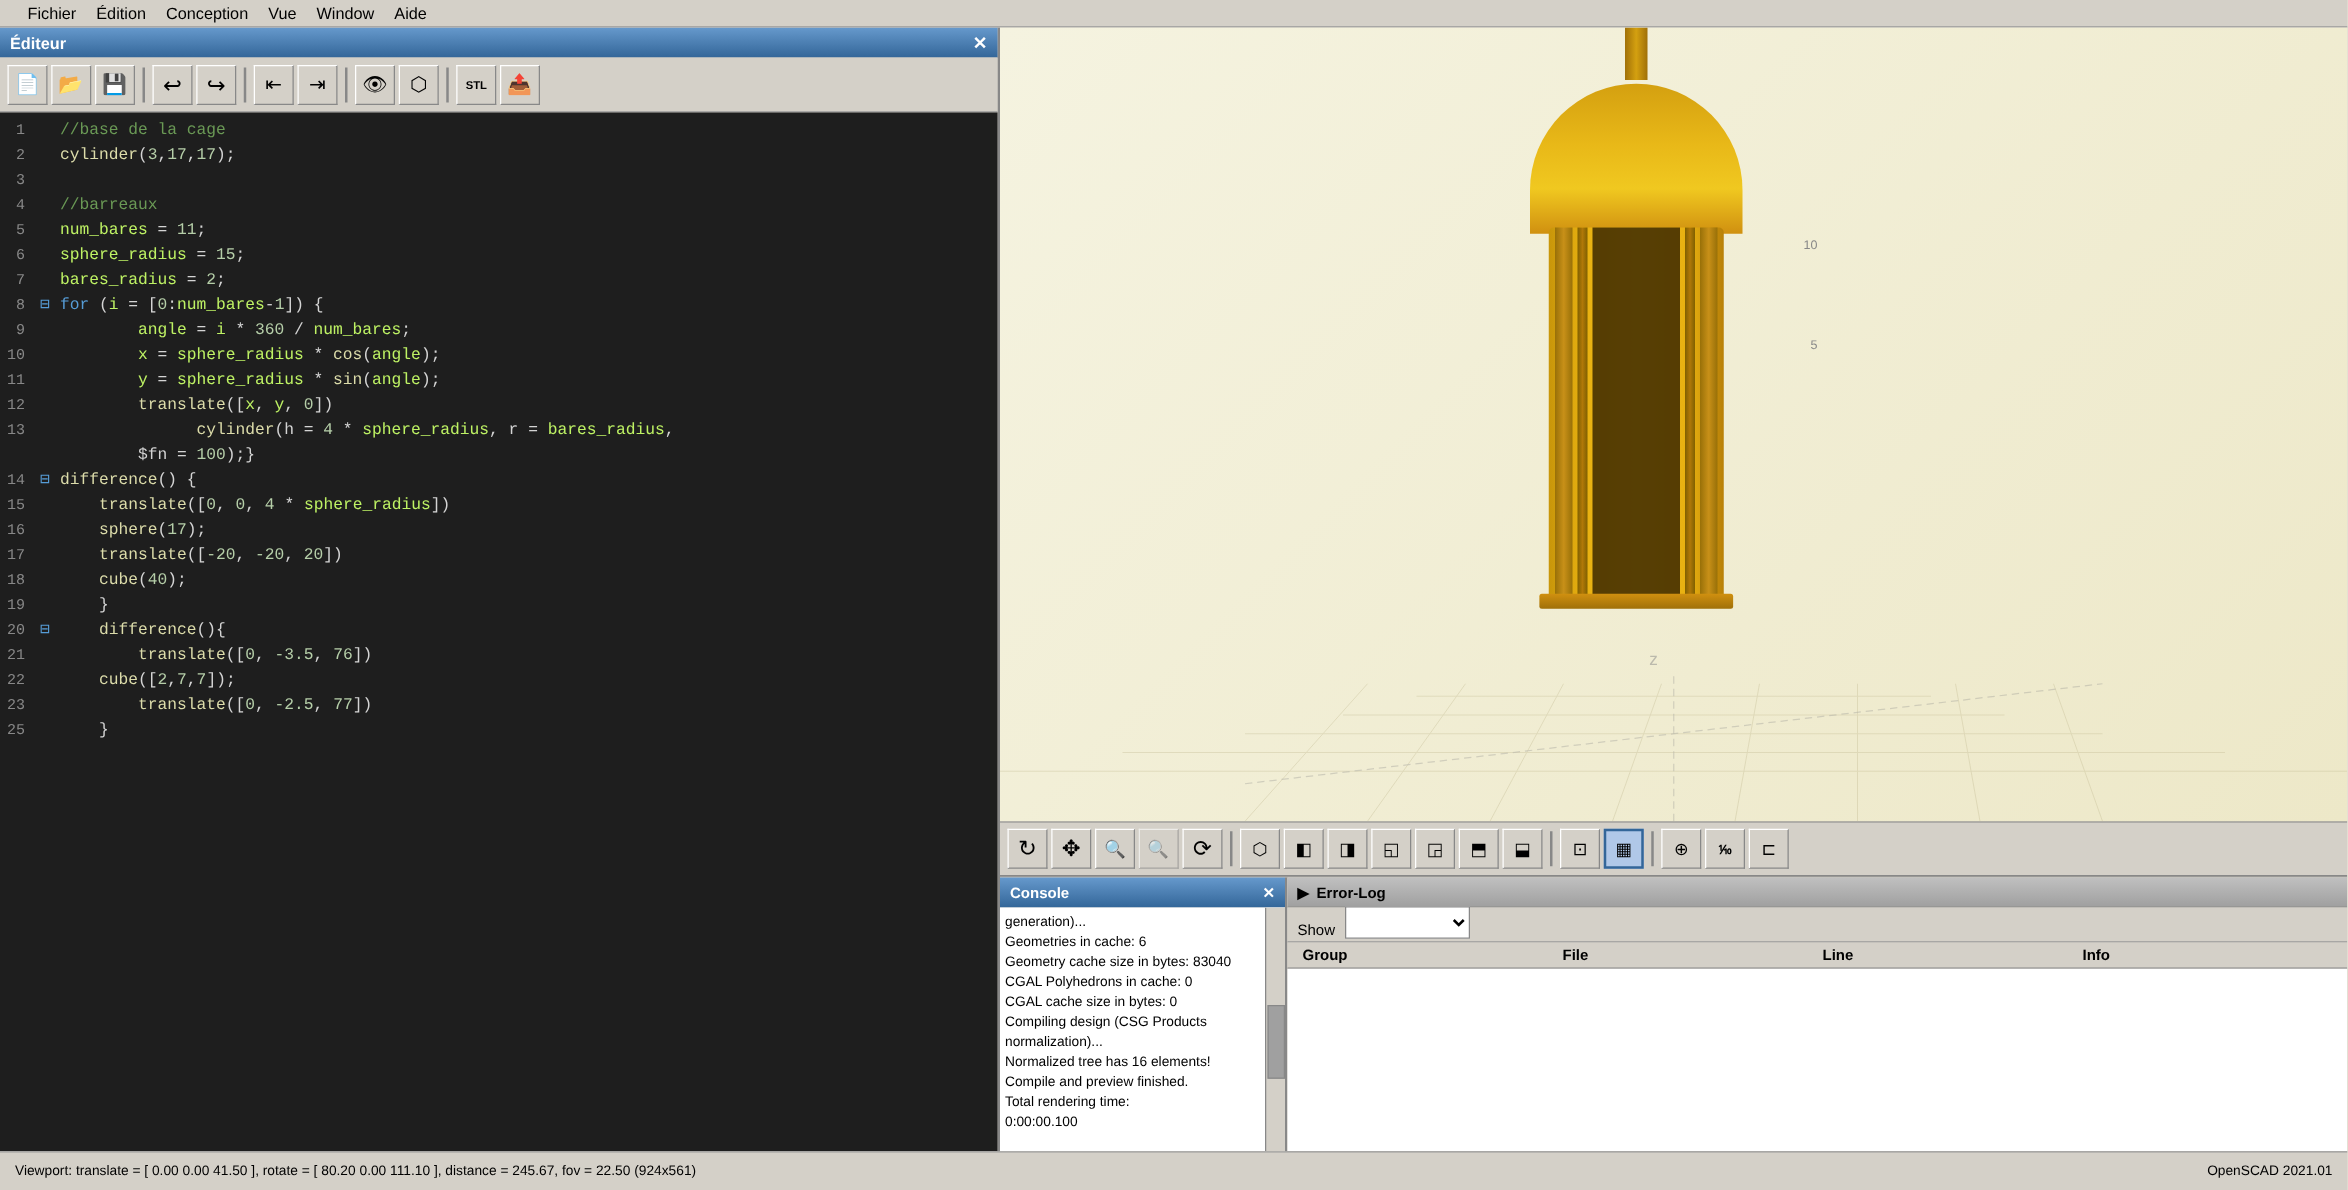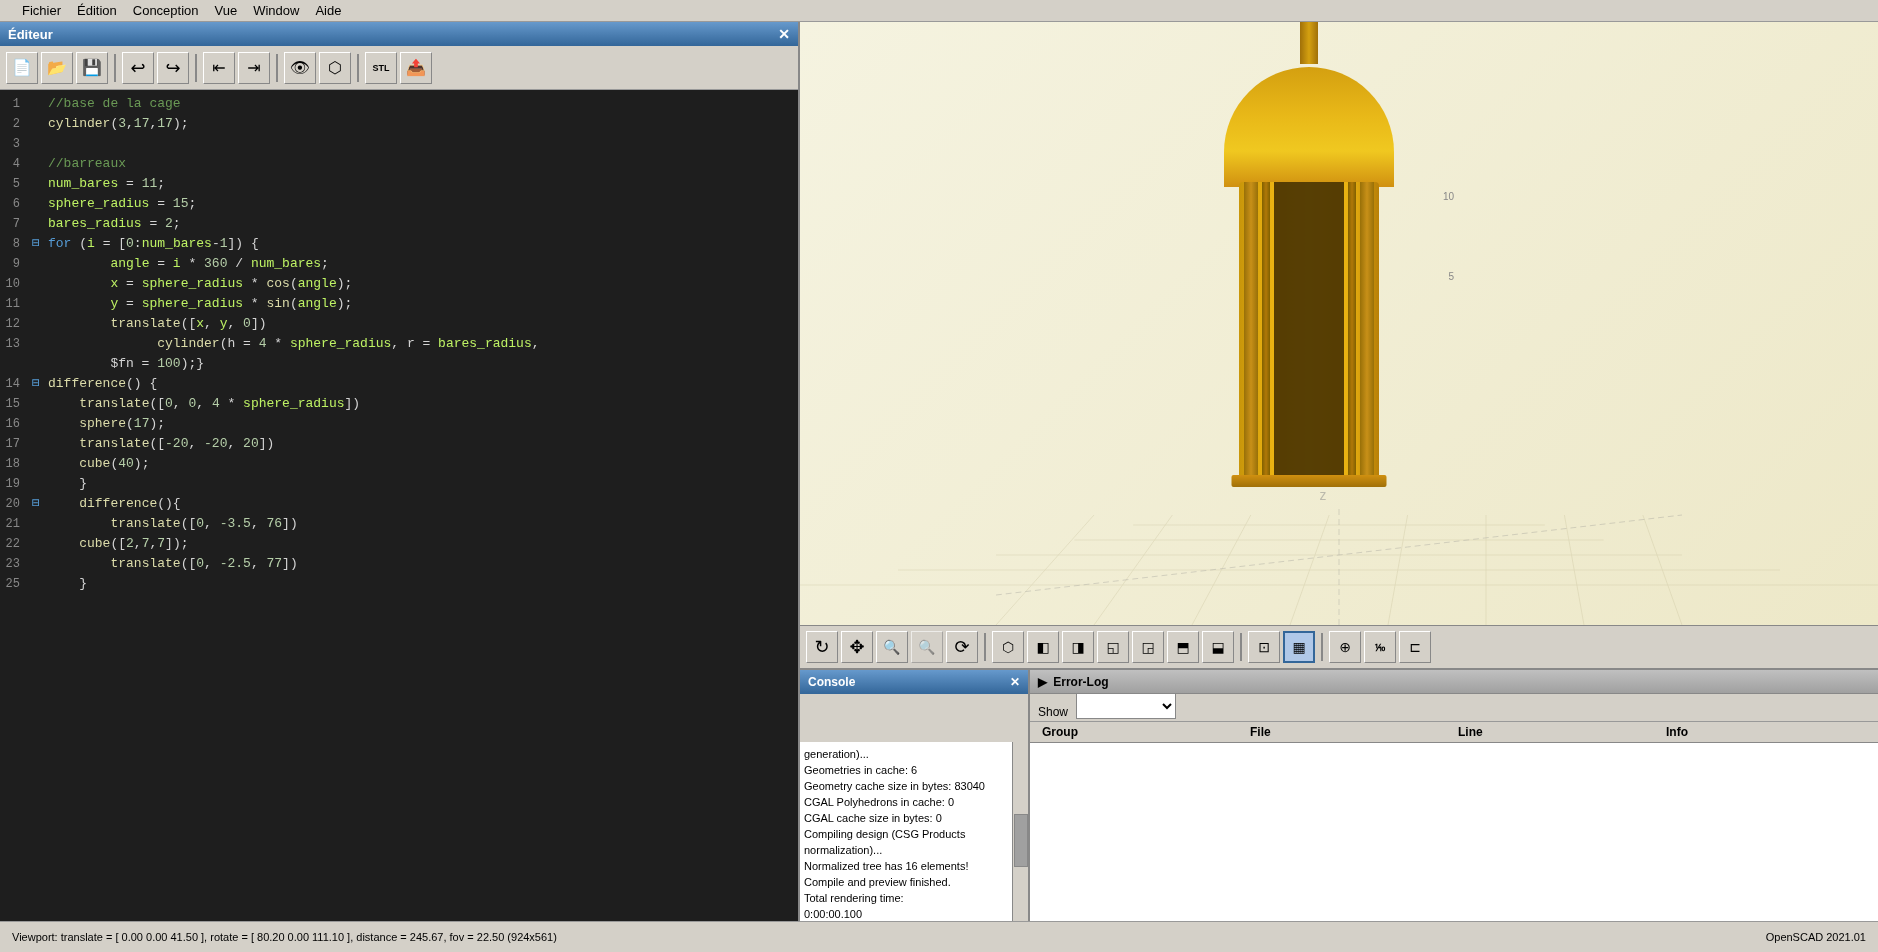--- a/index.html
+++ b/index.html
@@ -253,21 +253,21 @@
     }
     .vp-separator {
       width: 2px;
       height: 28px;
       background: #888;
       margin: 0 3px;
     }
 
     
     .bottom-panels {
-      height: 252px;
+      height: 220px;
       display: flex;
       flex-shrink: 0;
       border-top: 1px solid #888;
     }
 
     
     .console-panel {
       width: 230px;
       display: flex;
       flex-direction: column;
@@ -681,21 +681,21 @@
       <button class="vp-btn" title="Fit" style="font-size:14px;">⊏</button>
     </div>
 
     <div class="bottom-panels">
 
       <div class="console-panel">
         <div class="console-titlebar">
           <span>Console</span>
           <span style="cursor:pointer;">✕</span>
         </div>
-        <div class="console-content" style="position:relative;margin-top:48px;">
+        <div class="console-content" style="position:relative;">
           <div>generation)...</div>
           <div>Geometries in cache: 6</div>
           <div>Geometry cache size in bytes: 83040</div>
           <div>CGAL Polyhedrons in cache: 0</div>
           <div>CGAL cache size in bytes: 0</div>
           <div>Compiling design (CSG Products normalization)...</div>
           <div>Normalized tree has 16 elements!</div>
           <div>Compile and preview finished.</div>
           <div>Total rendering time:</div>
           <div>0:00:00.100</div>

